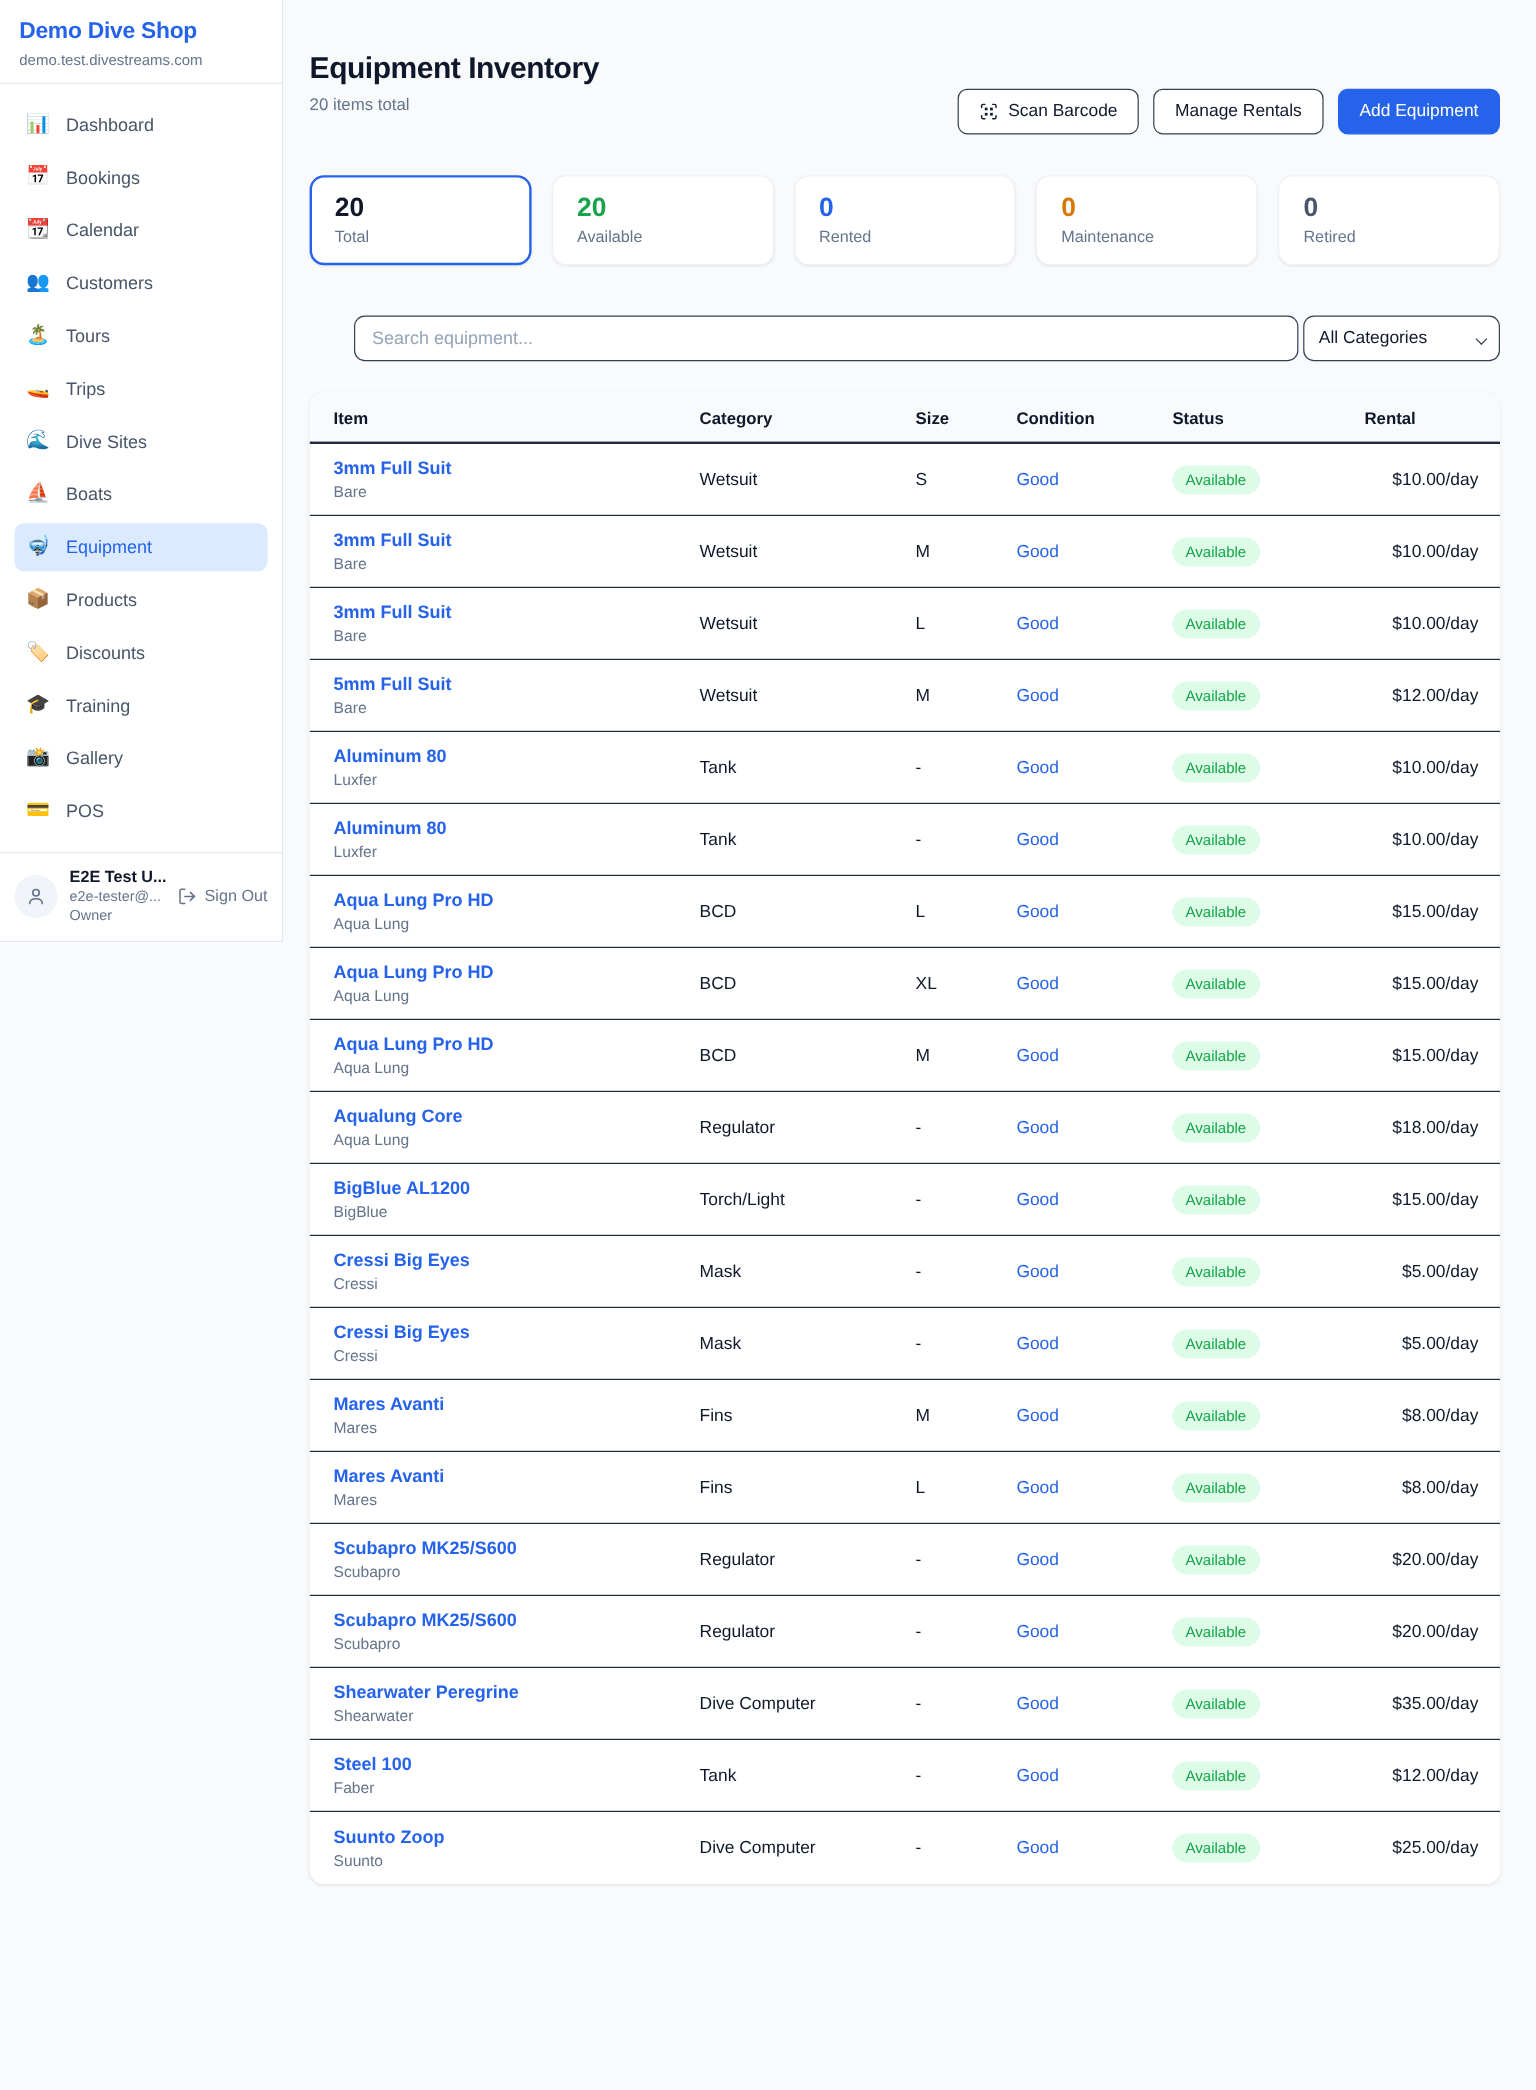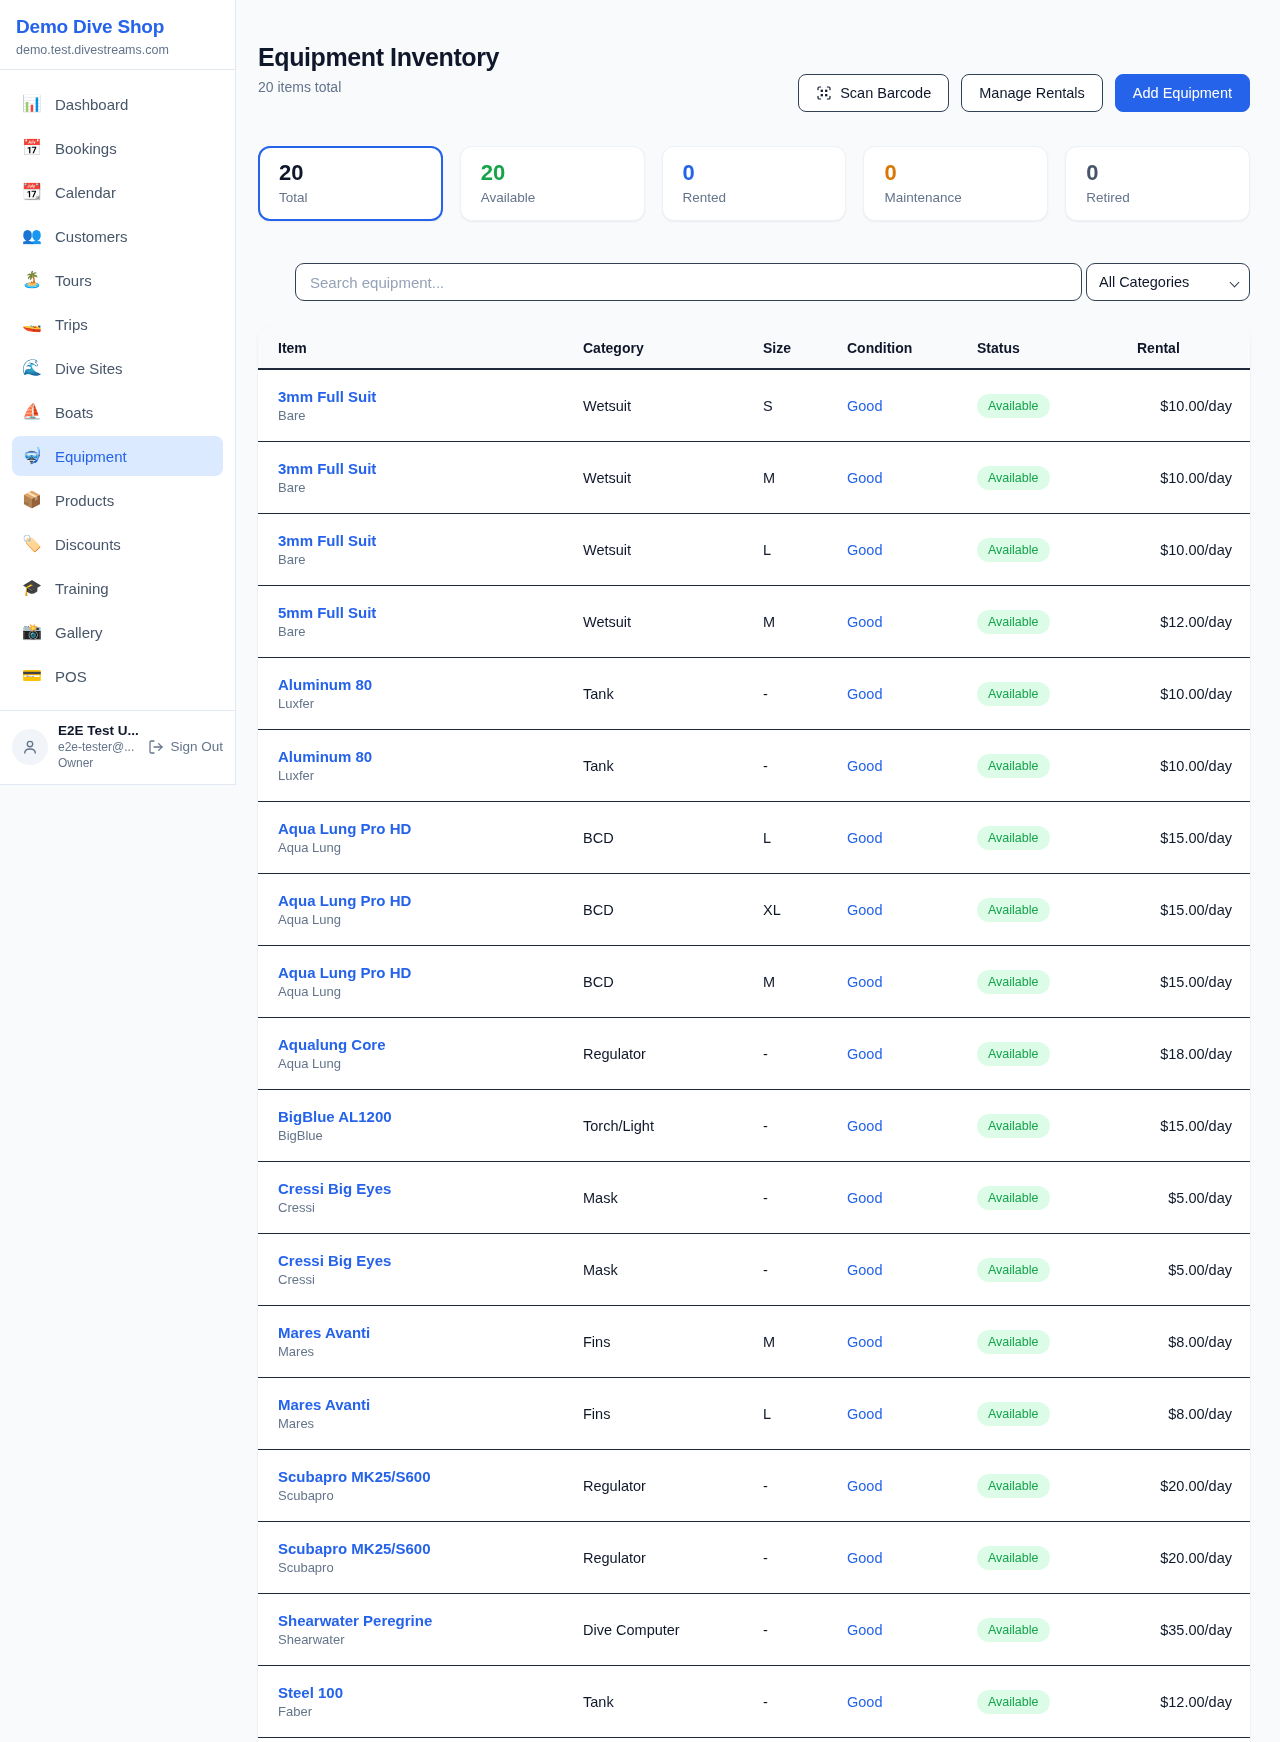--- a/index.html
+++ b/index.html
@@ -109,21 +109,21 @@
     overflow:hidden;
   }
   .tgrid {
     display:grid;
     grid-template-columns:305px 180px 84px 130px 160px 1fr;
     padding:0 18px 0 20px; align-items:center;
   }
   .thead { background:#f8fafc; border-bottom:2px solid #1e293b; height:43px; }
   .th { font-size:14px; font-weight:700; color:#0f172a; }
   .th-rental { }
-  .trow { border-bottom:1px solid #1e293b; height:72px; cursor:pointer; background:#ffffff; }
+  .trow { border-bottom:1px solid #1e293b; height:60px; cursor:pointer; background:#ffffff; }
   .trow:last-child { border-bottom:none; }
   .cell-item .item-name { color:#2563eb; font-size:15px; font-weight:600; }
   .cell-item .item-brand { color:#64748b; font-size:13px; margin-top:3px; }
   .cell-plain { font-size:14.5px; color:#0f172a; }
   .cell-cond { font-size:14.5px; color:#2563eb; cursor:pointer; }
   .badge {
     display:inline-block; font-size:12.5px; color:#16a34a; background:#dcfce7;
     padding:5px 11px; border-radius:999px;
   }
   .cell-rental { font-size:14.5px; color:#0f172a; text-align:right; }

